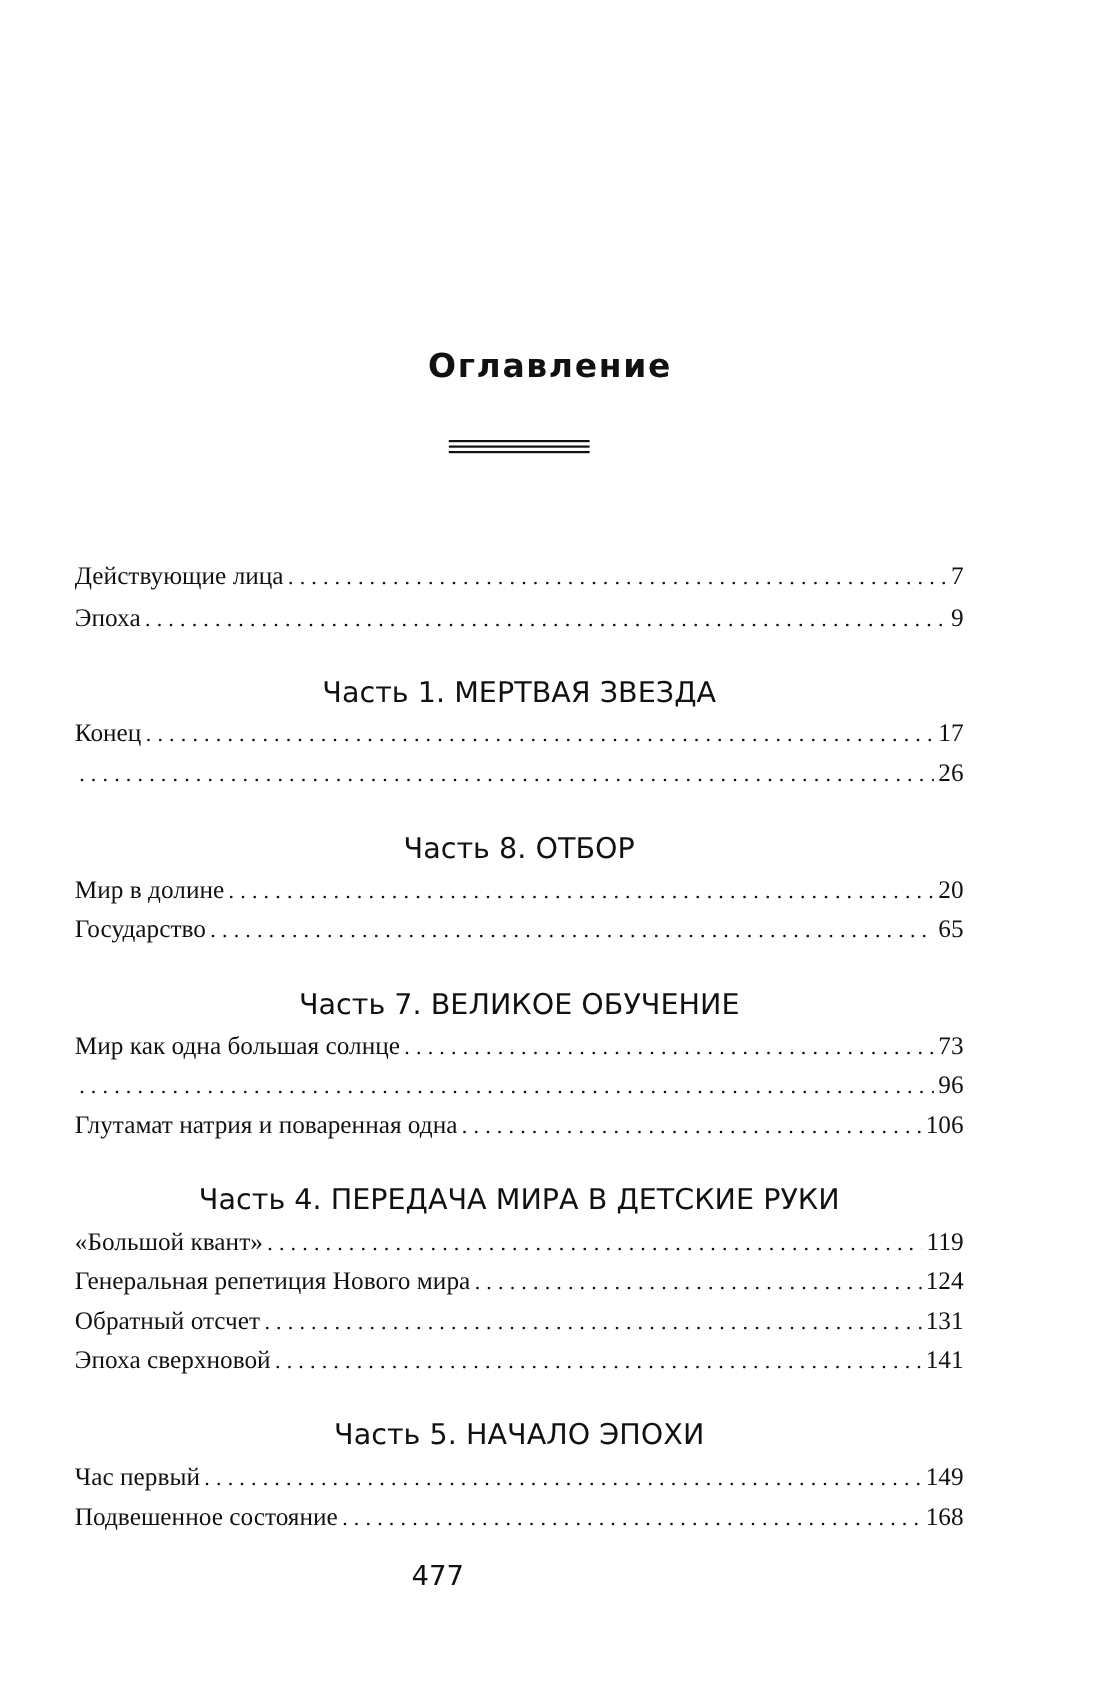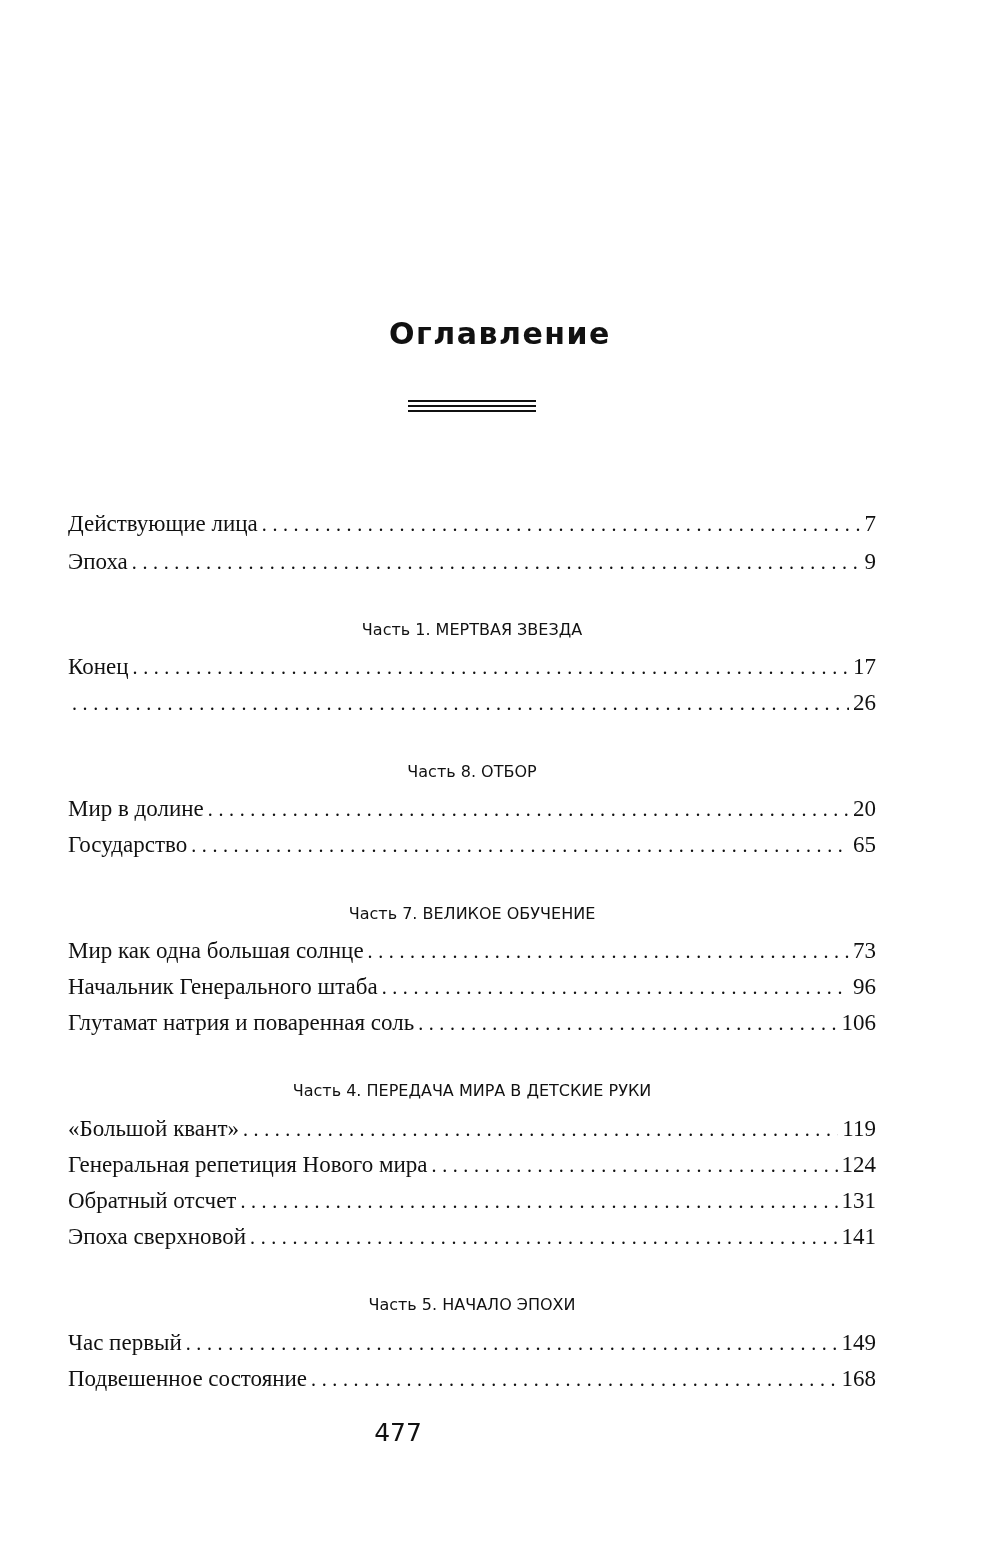--- a/index.html
+++ b/index.html
@@ -17,21 +17,21 @@
     font-family: "Liberation Serif", serif; font-size: 23px; line-height: 34px;
   }
   .entry .title { white-space: nowrap; }
   .entry .leader {
     flex: 1; overflow: hidden; white-space: nowrap; margin: 0 4px;
     letter-spacing: 5.6px; font-size: 20px;
   }
   .entry .page { white-space: nowrap; text-align: right; }
   .part {
     position: absolute; left: 0; width: 808px; text-align: center;
-    font-family: "DejaVu Sans", sans-serif; font-size: 16px; line-height: 30px;
+    font-family: "DejaVu Sans", sans-serif; font-size: 26px; line-height: 30px;
   }
   .folio {
     position: absolute; left: 0; width: 796px; top: 1418px; text-align: center;
     font-family: "DejaVu Sans", sans-serif; font-size: 25px;
   }
 </style>
 </head>
 <body>
 
 <div class="page-title">Оглавление</div>
@@ -76,26 +76,25 @@
     <span class="page">65</span>
   </div>
 
   <div class="part" style="top:899px">Часть 7. ВЕЛИКОЕ ОБУЧЕНИЕ</div>
   <div class="entry" style="top:934px">
     <span class="title">Мир как одна большая солнце</span>
     <span class="leader">....................................................................................................</span>
     <span class="page">73</span>
   </div>
   <div class="entry" style="top:970px">
-    <span class="title">Начальник Генерального штаба</span>
     <span class="leader">....................................................................................................</span>
     <span class="page">96</span>
   </div>
   <div class="entry" style="top:1006px">
-    <span class="title">Глутамат натрия и поваренная соль</span>
+    <span class="title">Глутамат натрия и поваренная одна</span>
     <span class="leader">....................................................................................................</span>
     <span class="page">106</span>
   </div>
 
   <div class="part" style="top:1076px">Часть 4. ПЕРЕДАЧА МИРА В ДЕТСКИЕ РУКИ</div>
   <div class="entry" style="top:1112px">
     <span class="title">«Большой квант»</span>
     <span class="leader">....................................................................................................</span>
     <span class="page">119</span>
   </div>

